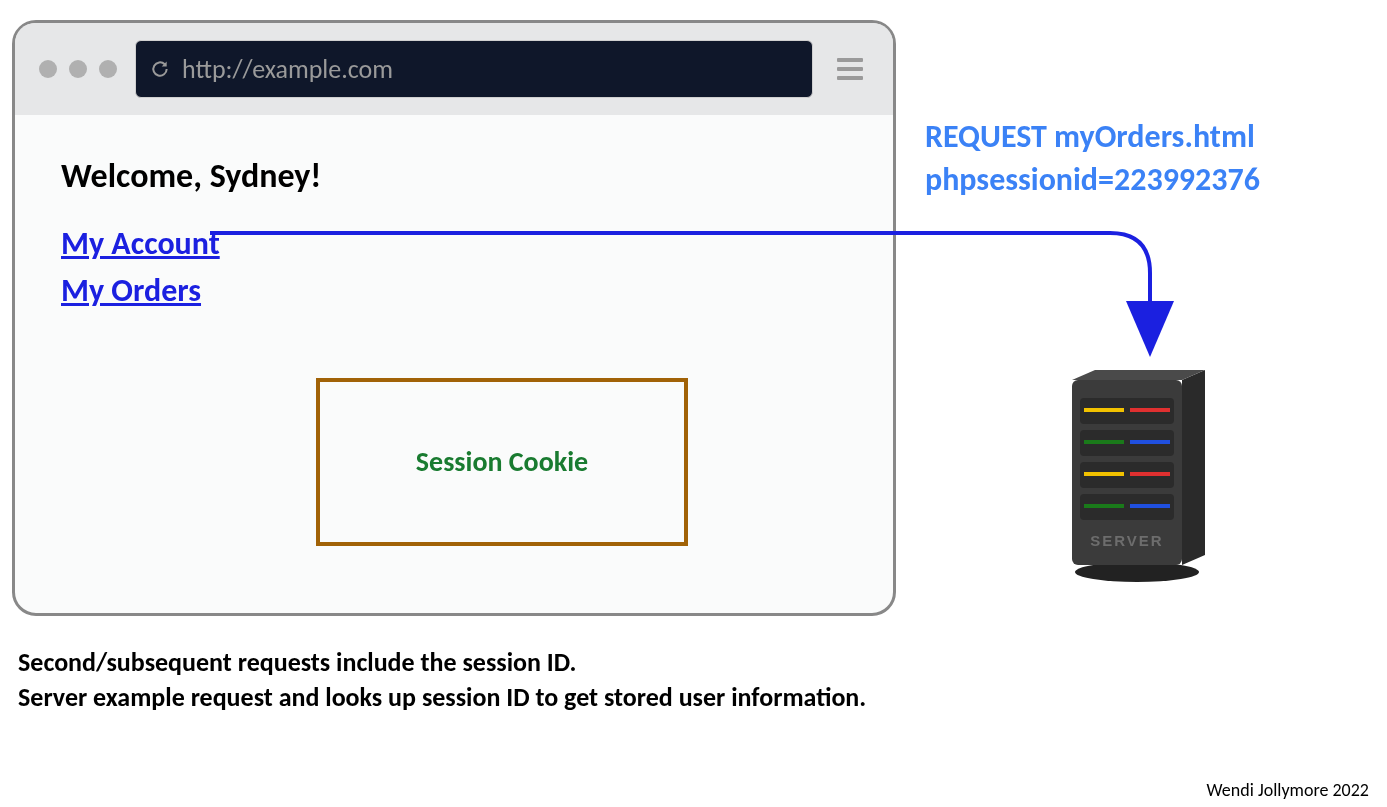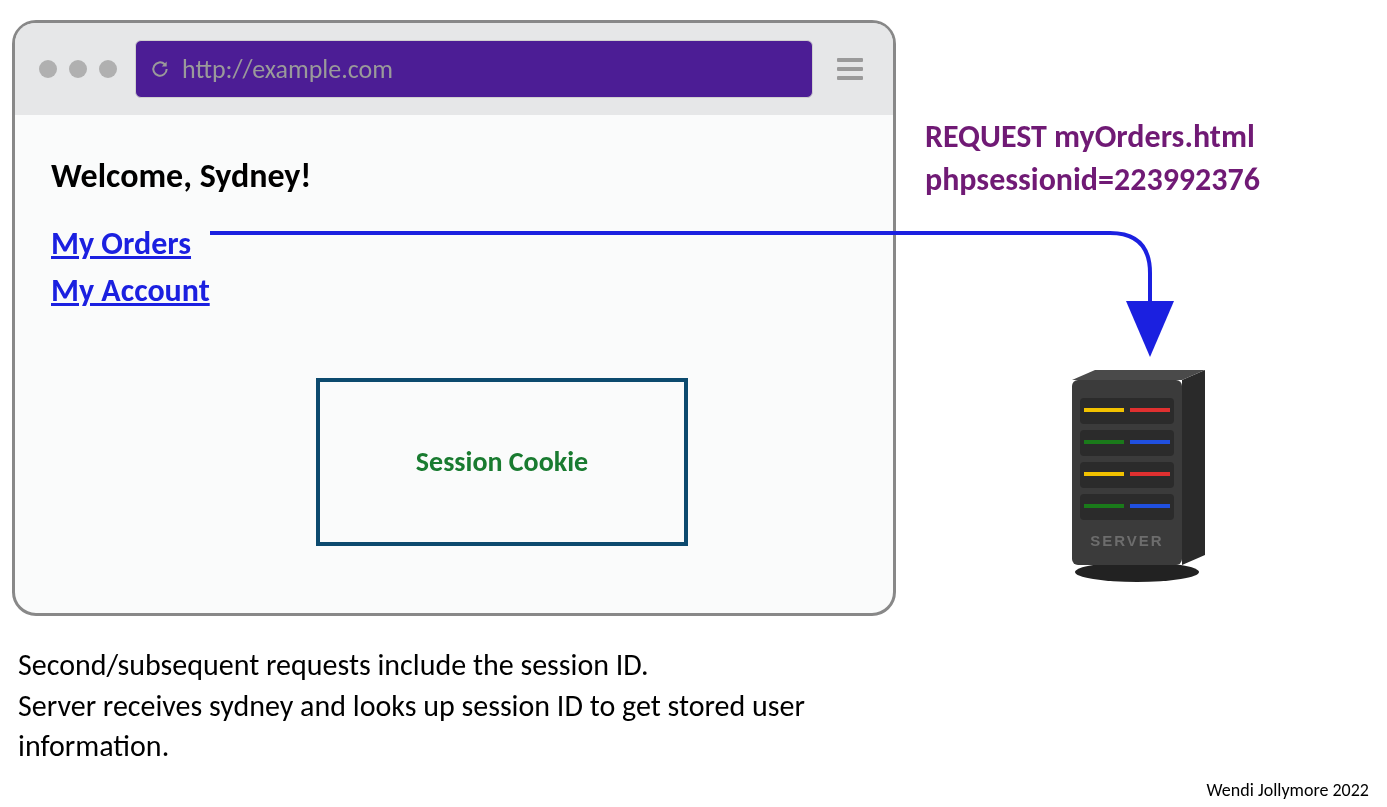--- a/index.html
+++ b/index.html
@@ -10,45 +10,45 @@
     position:absolute;left:12px;top:20px;width:878px;height:590px;
     border:3px solid #888;border-radius:24px;background:#fafbfb;
   }
   .toolbar{
     height:92px;background:#e6e7e8;border-top-left-radius:20px;border-top-right-radius:20px;
     display:flex;align-items:center;padding:0 24px;gap:18px;
   }
   .dots{display:flex;gap:12px;}
   .dot{width:18px;height:18px;border-radius:50%;background:#b0b0b0;}
   .addrbar{
-    flex:1;height:48px;background:#4c1d95;border:1px solid #d0d0d0;border-radius:6px;
+    flex:1;height:48px;background:#0f172a;border:1px solid #d0d0d0;border-radius:6px;
     display:flex;align-items:center;padding:4px 14px;gap:12px;color:#9a9a9a;font-size:26px;
   }
   .hamburger{display:flex;flex-direction:column;gap:5px;padding:0 6px;}
   .hamburger span{display:block;width:26px;height:4px;background:#9a9a9a;border-radius:1px;}
 
-  .content{padding:28px 36px;}
+  .content{padding:28px 36px;margin-left:10px;}
   .welcome{font-size:34px;font-weight:700;margin:12px 0 24px 0;}
   .links a{display:inline-block;color:#1b20e0;font-size:32px;font-weight:700;text-decoration:underline;margin:2px 0;}
   .links div{line-height:1.35;}
 
   .cookie-box{
     position:absolute;left:316px;top:378px;width:364px;height:160px;
-    border:4px solid #0c4a6e;display:flex;flex-direction:column;align-items:center;justify-content:center;
+    border:4px solid #a16207;display:flex;flex-direction:column;align-items:center;justify-content:center;
     color:#197b30;font-size:28px;font-weight:700;line-height:1.35;text-align:center;background:#fafbfb;
   }
 
   
   .request{
-    position:absolute;left:925px;top:115px;color:#701a75;font-size:32px;font-weight:700;line-height:1.35;
+    position:absolute;left:925px;top:115px;color:#3b82f6;font-size:32px;font-weight:700;line-height:1.35;
   }
 
   
   .explain{
-    position:absolute;left:18px;top:645px;width:920px;font-size:30px;font-weight:400;line-height:1.35;
+    position:absolute;left:18px;top:645px;width:920px;font-size:26px;font-weight:700;line-height:1.35;
   }
 
   
   .server-wrap{position:absolute;left:1060px;top:360px;width:155px;font-weight:bold;}
   .server-label{
     position:absolute;left:1065px;top:605px;width:310px;font-size:30px;font-weight:700;line-height:1.35;
   }
 
   .credit{position:absolute;right:18px;bottom:6px;font-size:18px;font-weight:400;}
 
@@ -77,22 +77,22 @@
       <div class="hamburger">
         <span></span>
           <span></span>
           <span></span>
       </div>
     </div>
 
     <div class="content">
       <div class="welcome">Welcome, Sydney!</div>
       <div class="links">
+        <div><a href="#">My Account</a></div>
         <div><a href="#">My Orders</a></div>
-        <div><a href="#">My Account</a></div>
       </div>
     </div>
   </div>
 
   <div class="cookie-box">
     <div>Session Cookie</div>
   </div>
 
   <div class="request">
     <div>REQUEST myOrders.html</div>
@@ -126,21 +126,21 @@
       <rect x="24" y="144" width="40" height="4" fill="#1a7a1a"></rect>
         <rect x="70" y="144" width="40" height="4" fill="#2050e0"></rect>
 
       <text x="67" y="186" fill="#6d6d6d" font-size="15" font-family="Arial" text-anchor="middle" letter-spacing="2">SERVER</text>
     </svg>
   </div>
 
 
   <div class="explain">
     <div>Second/subsequent requests include the session ID.</div>
-    <div>Server receives sydney and looks up session ID to get stored user information.</div>
+    <div>Server example request and looks up session ID to get stored user information.</div>
   </div>
 
   <div class="credit">Wendi Jollymore 2022</div>
 
   <svg class="overlay" viewBox="0 0 1387 807">
     <defs>
       <marker id="arrowhead" markerWidth="14" markerHeight="12" refX="11" refY="6" orient="auto">
         <path d="M0,0 L14,6 L0,12 Z" fill="#1b20e0"></path>
       </marker>
     </defs>

